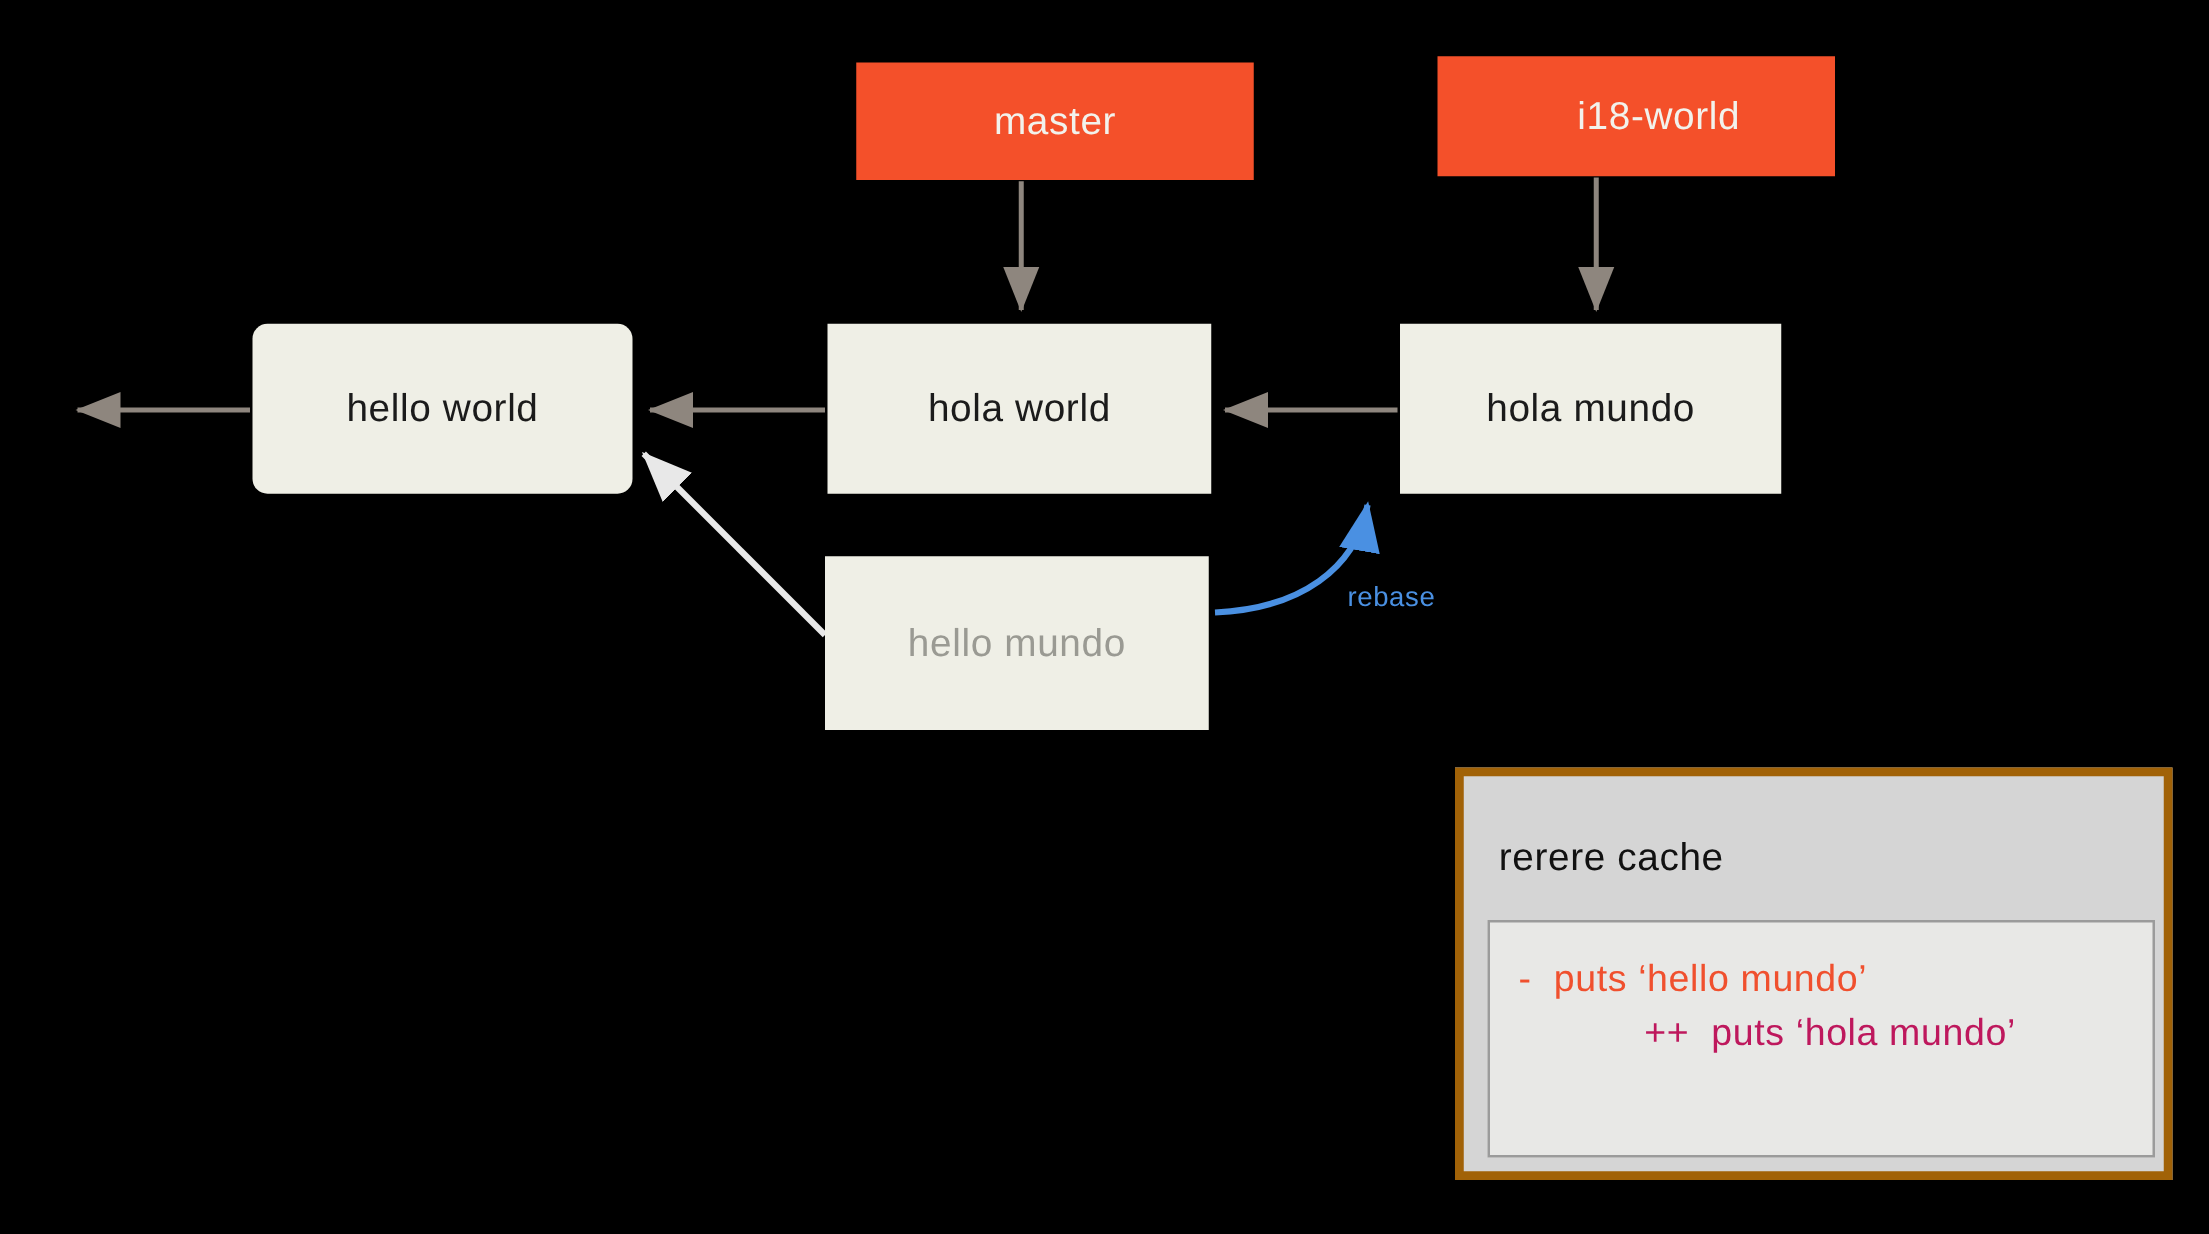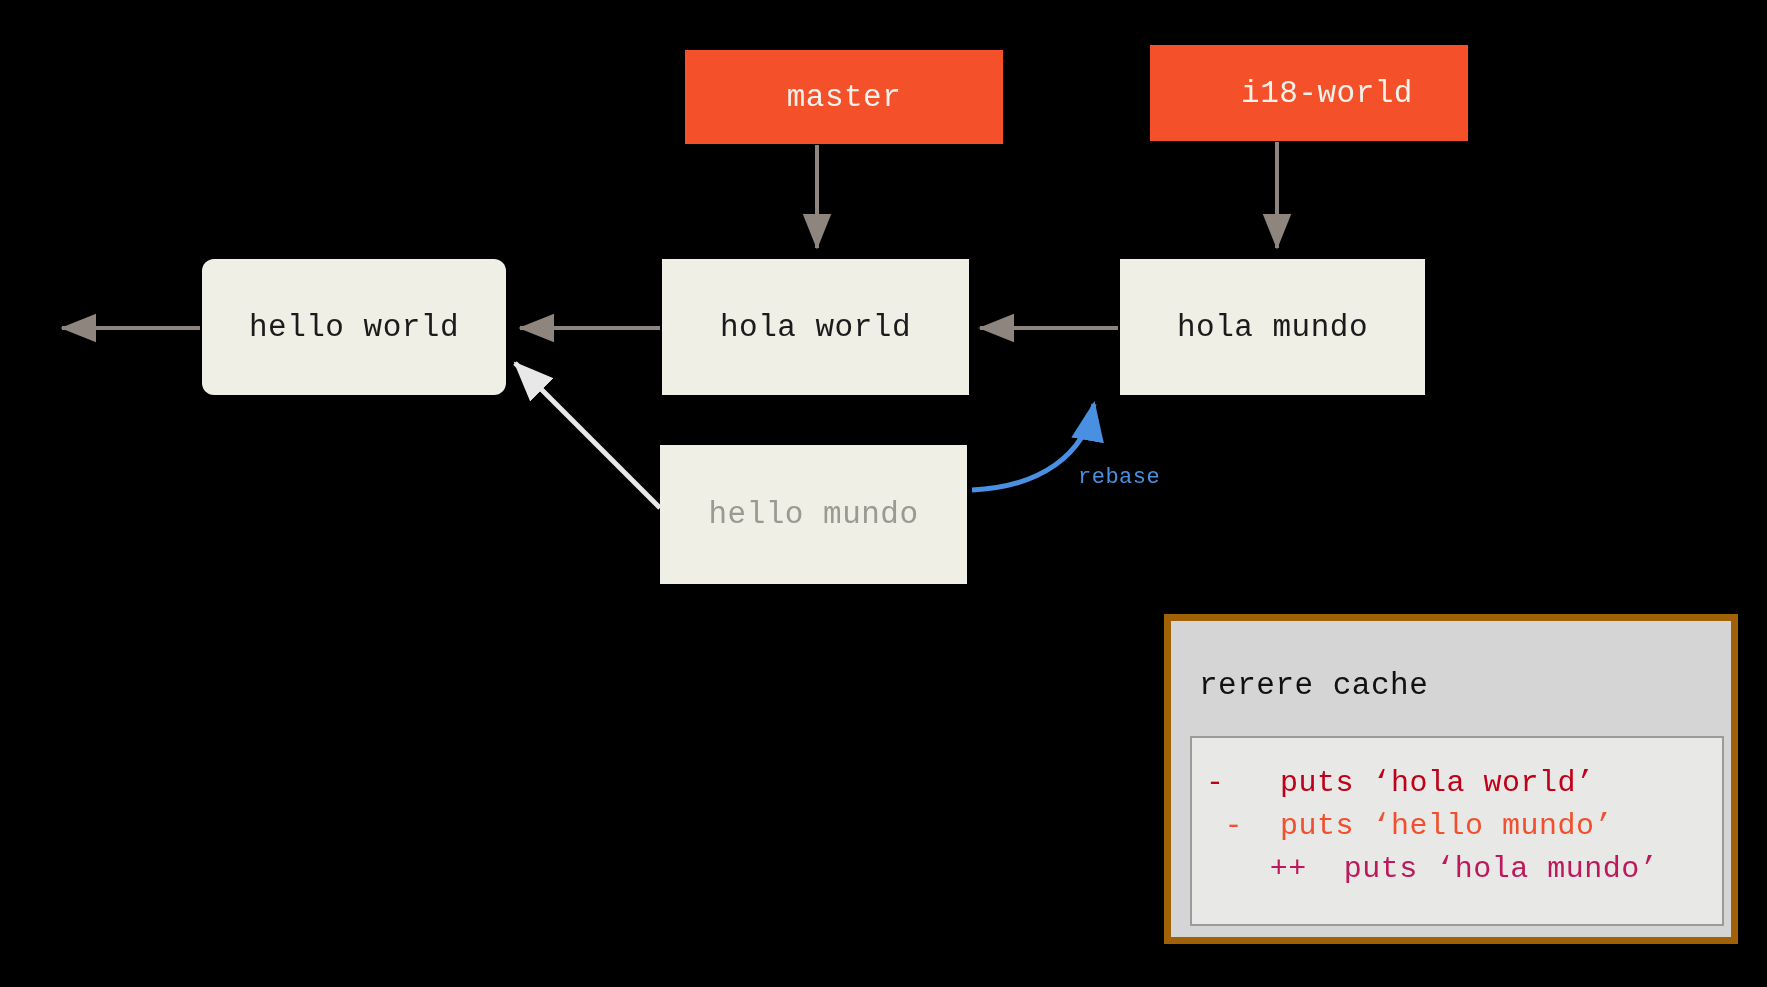--- a/index.html
+++ b/index.html
@@ -6,21 +6,21 @@
     margin: 0;
     padding: 0;
     background: #000000;
   }
   #stage {
     position: relative;
     width: 1767px;
     height: 987px;
     background: #000000;
     overflow: hidden;
-    font-family: Liberation Mono, monospace;
+    font-family: Liberation Sans, sans-serif;
   }
   
   .branch-box {
     position: absolute;
     background: #F4502A;
     color: #F2F2EC;
     display: flex;
     align-items: center;
     justify-content: center;
     font-size: 31px;
@@ -154,19 +154,18 @@
   <div class="commit-box faded" style="left:660px; top:445px; width:307px; height:139px;">
     <span>hello mundo</span>
   </div>
 
   <div class="rebase-label" style="left:1078px; top:465px;">rebase</div>
 
   <div id="rerere-panel">
     <div id="rerere-title">rerere cache</div>
 
     <div id="rerere-diff">
-      <div class="diff-line diff-removed-1">-   puts ‘hola world’</div>
       <div class="diff-line diff-removed-2"> -  puts ‘hello mundo’</div>
       <div class="diff-line diff-added">++  puts ‘hola mundo’</div>
     </div>
   </div>
 
 </div>
 
 </body></html>

